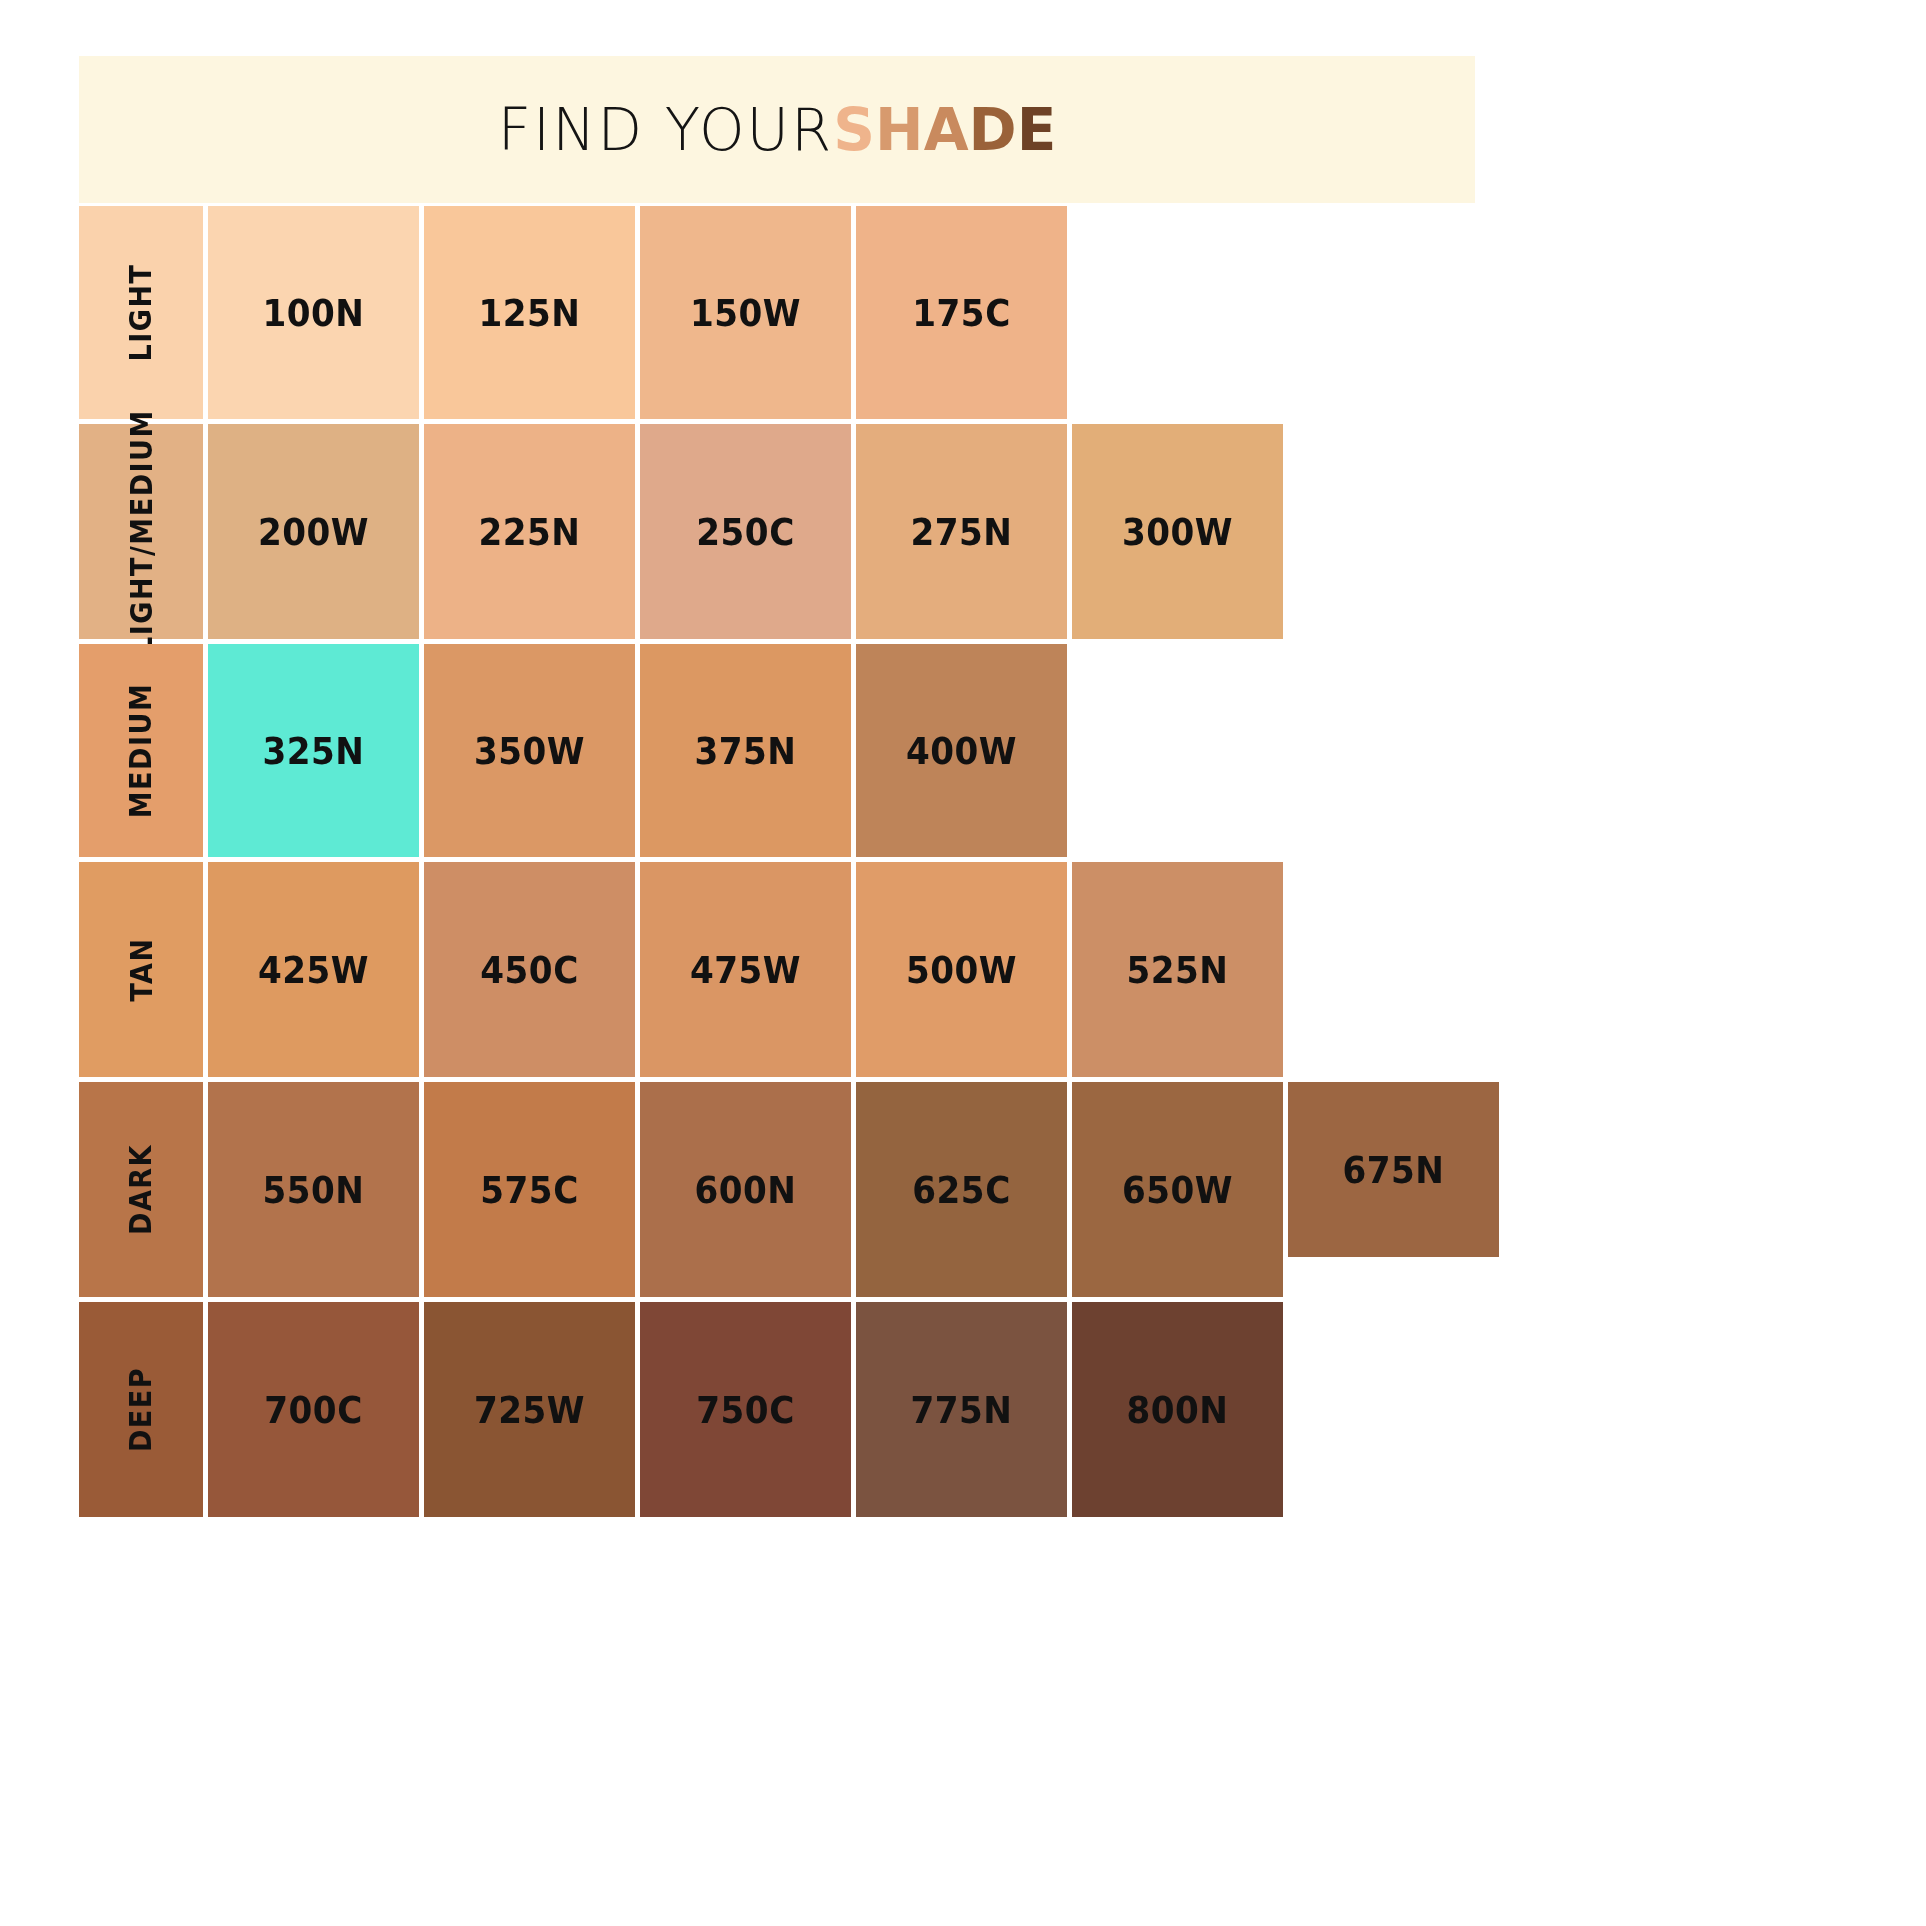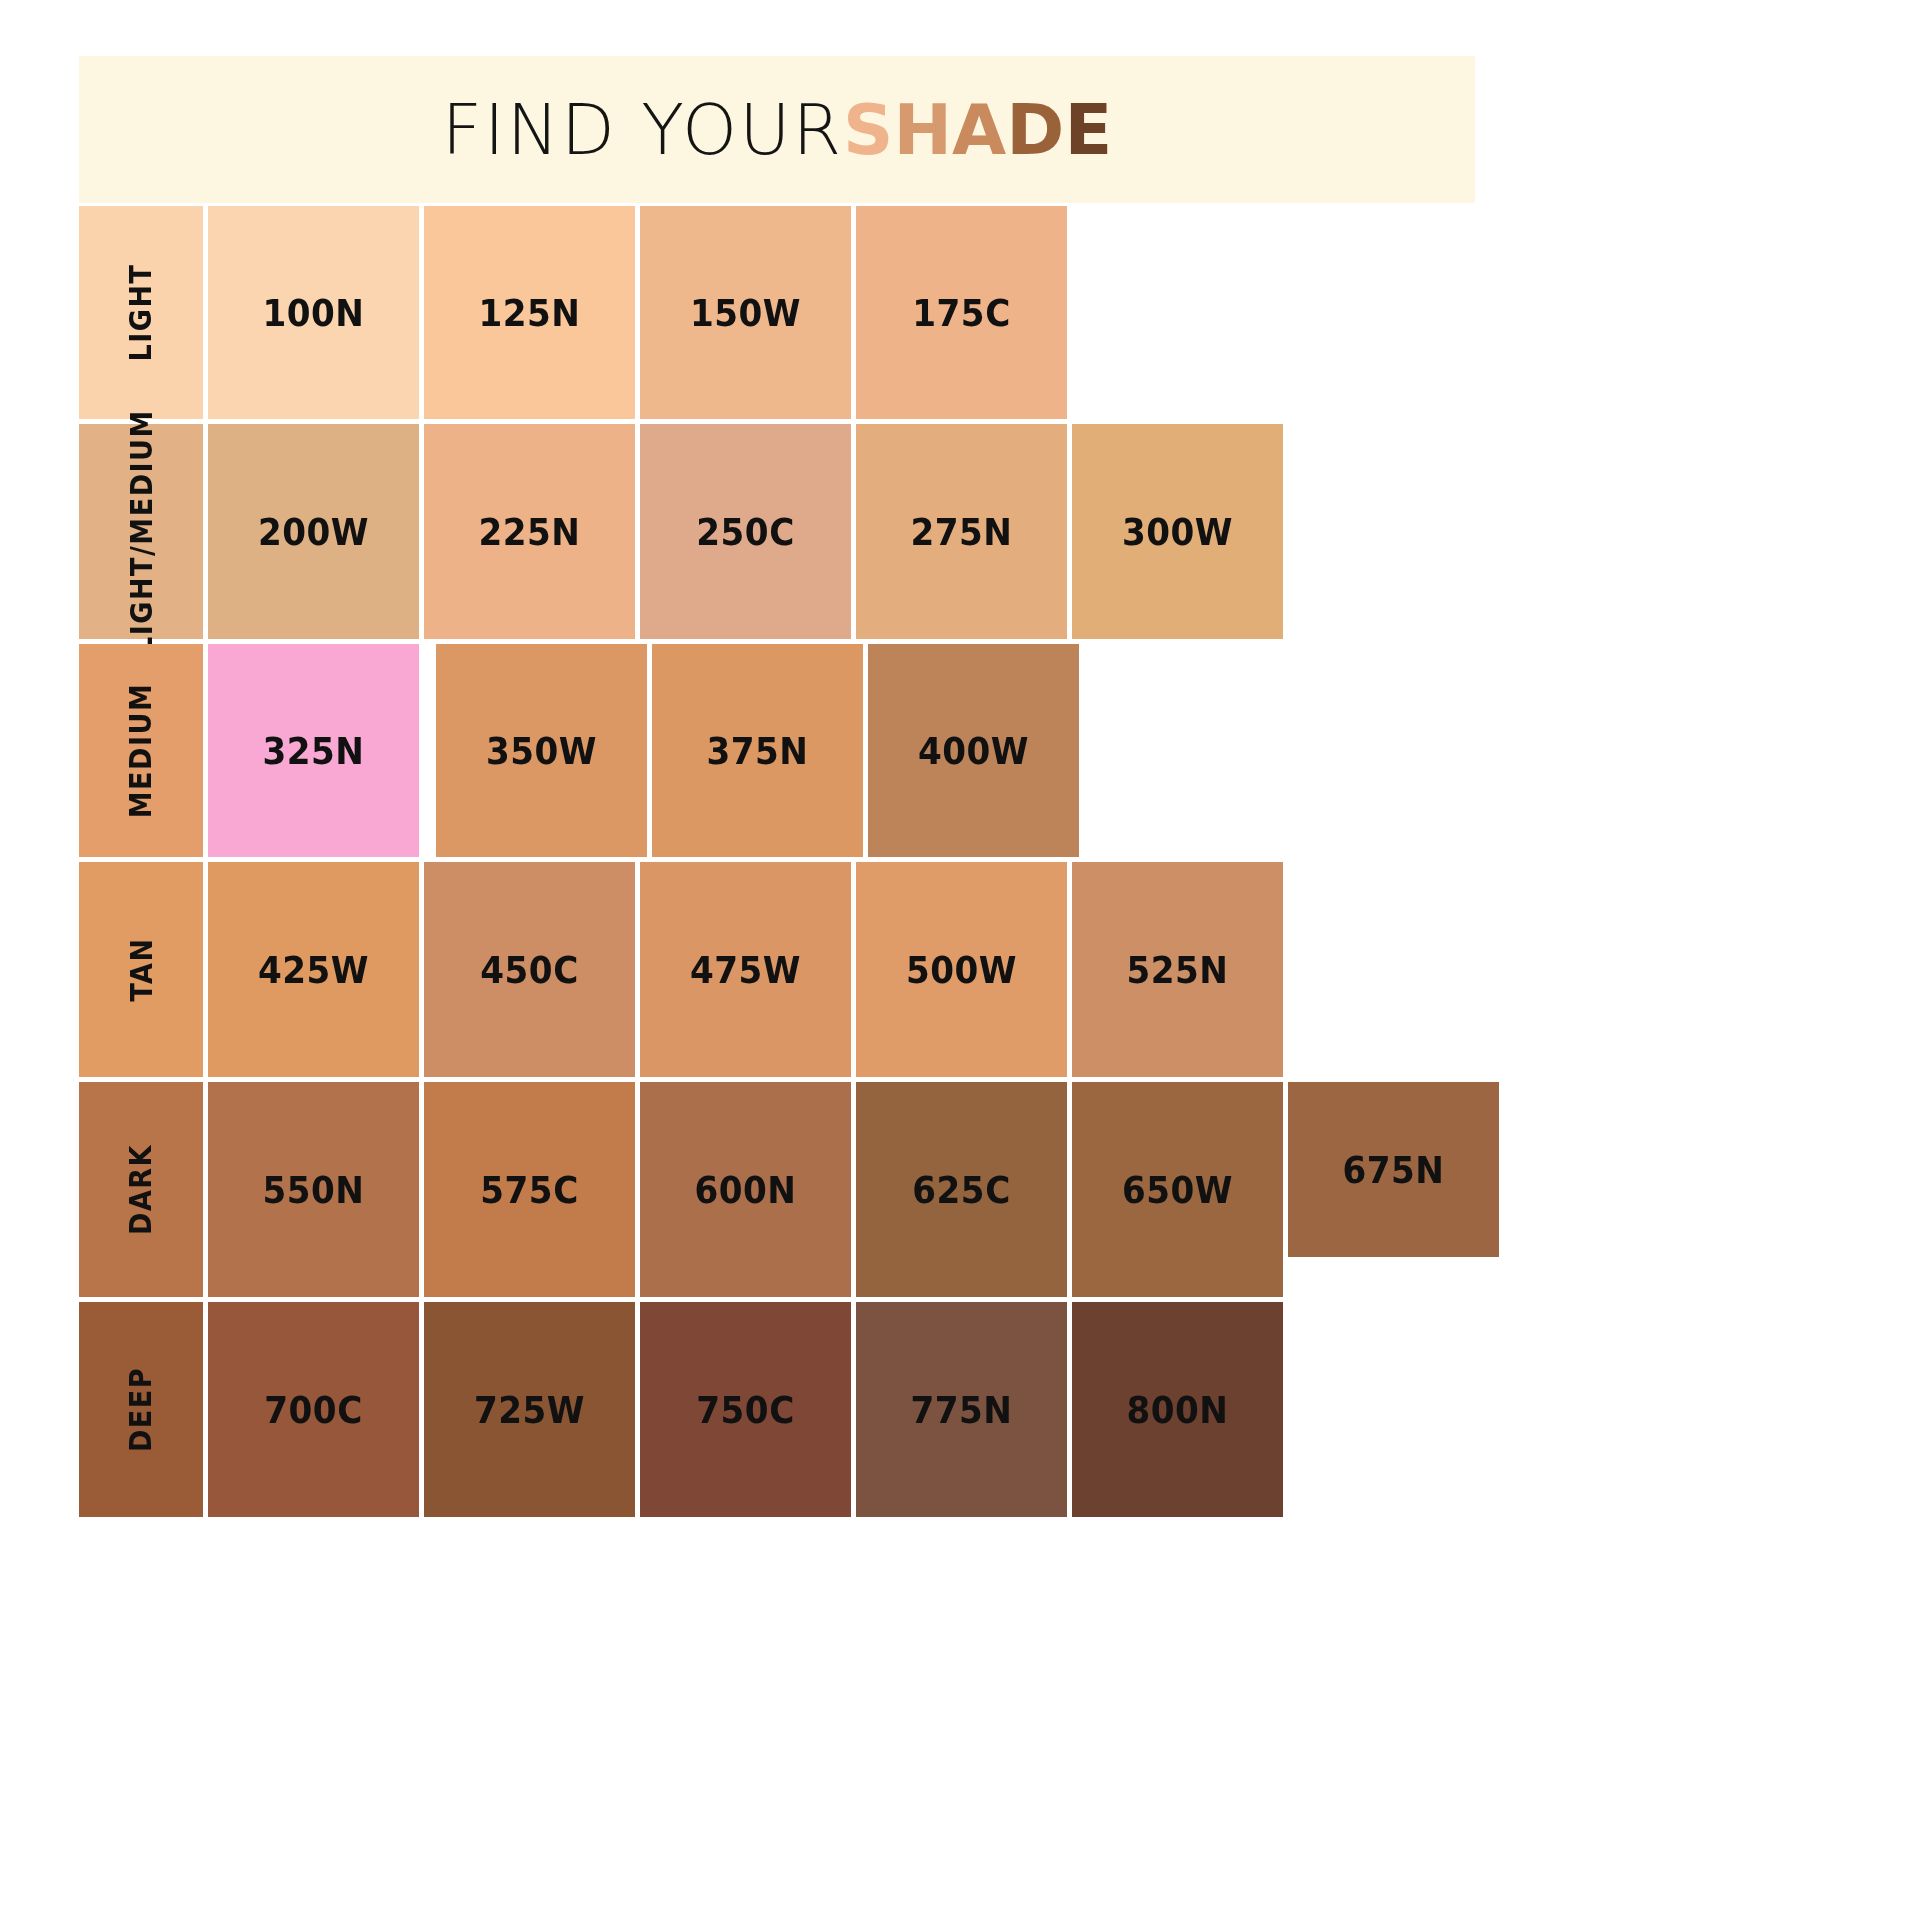--- a/index.html
+++ b/index.html
@@ -13,21 +13,21 @@
 
   
   #banner{
     position:absolute;
     left:79px;top:56px;
     width:1396px;height:147px;
     background:#FDF6E0;
     display:flex;align-items:center;justify-content:center;
   }
   #title{
-    font-size:70px;
+    font-size:58px;
     letter-spacing:1px;
     line-height:1;
     white-space:nowrap;
     display:flex;align-items:baseline;
   }
   #title .thin{
     font-weight:300;
     color:#141414;
     font-family:"DejaVu Sans", sans-serif;
     font-stretch:condensed;
@@ -126,21 +126,21 @@
           <span class="code">275N</span>
         </div>
         <div class="cell" style="width: 211px; height: 215px; background: rgb(226, 174, 120); margin-right: 0px;">
           <span class="code">300W</span>
         </div>
       </div>
       <div class="row" style="height: 213px; margin-bottom: 5px;">
         <div class="rowlabel" style="width: 124px; height: 213px; background: rgb(228, 158, 107); margin-right: 5px;">
           <span class="vtext">MEDIUM</span>
         </div>
-        <div class="cell" style="width: 211px; height: 213px; background: #f9a8d4; margin-right: 17px;">
+        <div class="cell" style="width: 211px; height: 213px; background: #5eead4; margin-right: 5px;">
           <span class="code">325N</span>
         </div>
         <div class="cell" style="width: 211px; height: 213px; background: rgb(219, 152, 101); margin-right: 5px;">
           <span class="code">350W</span>
         </div>
         <div class="cell" style="width: 211px; height: 213px; background: rgb(220, 152, 98); margin-right: 5px;">
           <span class="code">375N</span>
         </div>
         <div class="cell" style="width: 211px; height: 213px; background: rgb(190, 132, 89); margin-right: 0px;">
           <span class="code">400W</span>

